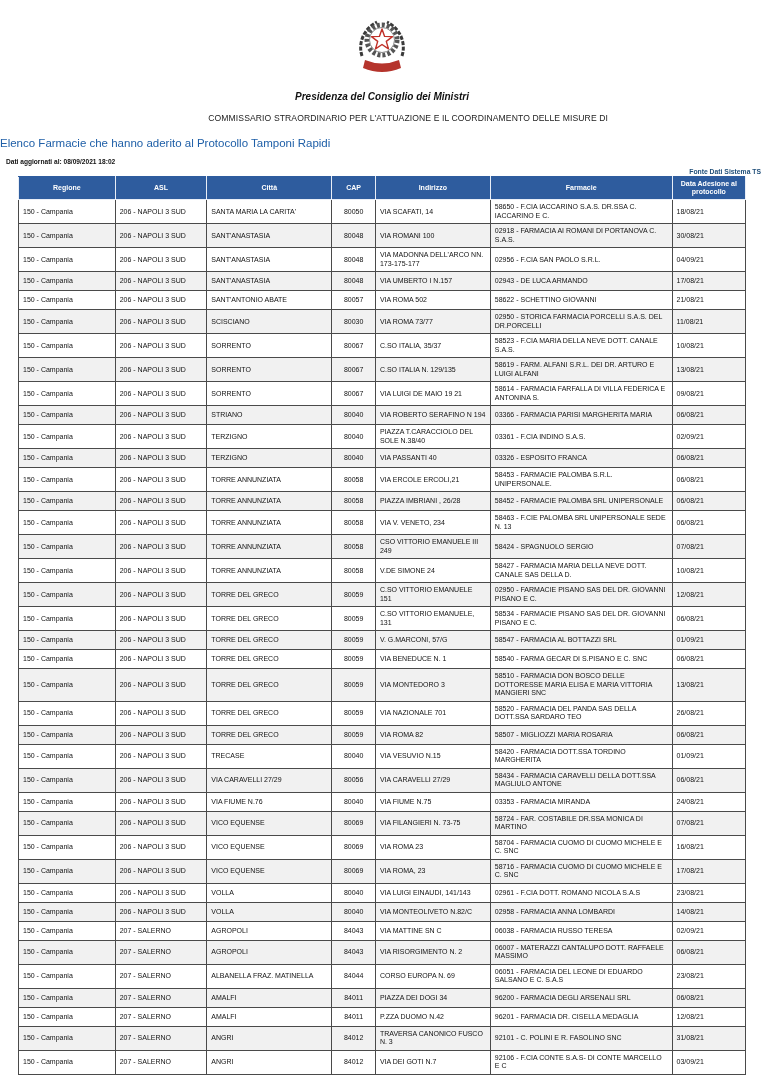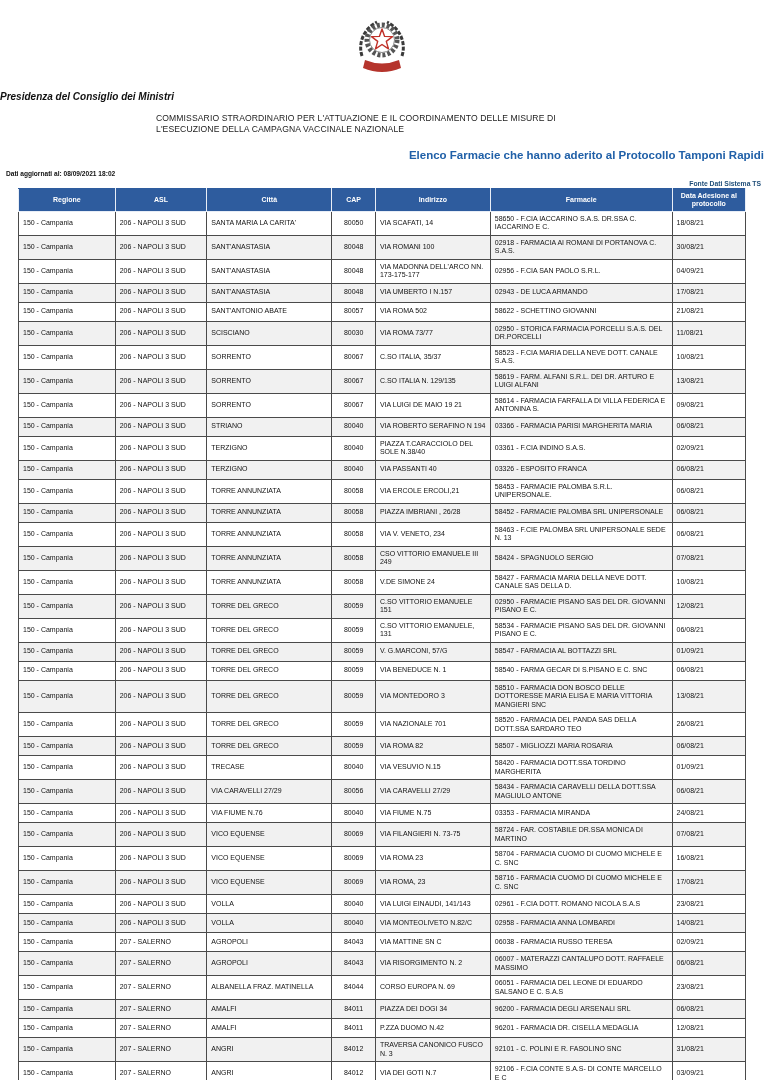--- a/index.html
+++ b/index.html
@@ -4,29 +4,29 @@
 <style>
   html,body { margin:0; padding:0; background:#fff; }
   .page {
     position:relative; width:764px; height:1080px; margin:0 auto;
     background:#fff; overflow:hidden;
     font-family:"Liberation Sans", sans-serif; color:#1a1a1a;
     -webkit-font-smoothing:antialiased;
   }
   .emblem-wrap { padding-top:16px; text-align:center; }
   .institution {
-    margin-top:9px; 
+    margin-top:9px; text-align:center;
     font-weight:bold; font-style:italic; font-size:10px; color:#111;
   }
   .commissioner {
-    margin:11px auto 0; width:452px; text-align:left;
+    margin:11px auto 0; width:452px; text-align:right;
     font-size:8.6px; line-height:1.32; color:#222; letter-spacing:.1px;
   }
   .doc-title {
-    margin:13px 0 0; text-align:right; font-weight:bold;
+    margin:13px 0 0; text-align:left; font-weight:normal;
     font-size:11.5px; color:var(--title-color,#2060a8);
   }
   .updated-line { margin:9px 6px 0; font-size:6.6px; font-weight:bold; color:#111; }
   .source-line {
     margin:3px 3px 0; text-align:right; font-size:6.8px; font-weight:bold;
     color:var(--source-color,#1f4e79);
   }
   table.pharma {
     width:728px; margin:1px auto 0; border-collapse:collapse;
     font-size:7px; line-height:8.5px; color:#111;
@@ -64,21 +64,20 @@
       <path fill="#ffffff" stroke="#c03028" stroke-width="1.4" stroke-linejoin="round" d="M29,13 L31.6,20.4 L39.5,20.6 L33.3,25.4 L35.5,32.9 L29,28.5 L22.5,32.9 L24.7,25.4 L18.5,20.6 L26.4,20.4 Z"></path>
 
       <path fill="var(--ribbon-red,#b5342c)" d="M12,44 Q29,51 46,44 L48,52 Q29,60 10,52 Z"></path>
     </svg>
   </div>
 
   <div class="institution">Presidenza del Consiglio dei Ministri</div>
 
   <div class="commissioner">
     <div>COMMISSARIO STRAORDINARIO PER L'ATTUAZIONE E IL COORDINAMENTO DELLE MISURE DI</div>
-    <div>L'ESECUZIONE DELLA CAMPAGNA VACCINALE NAZIONALE</div>
   </div>
 
   <div class="doc-title">Elenco Farmacie che hanno aderito al Protocollo Tamponi Rapidi</div>
 
   <div class="updated-line">Dati aggiornati al: 08/09/2021 18:02</div>
 
   <div class="source-line">Fonte Dati Sistema TS</div>
 
   <table class="pharma">
     <colgroup>

